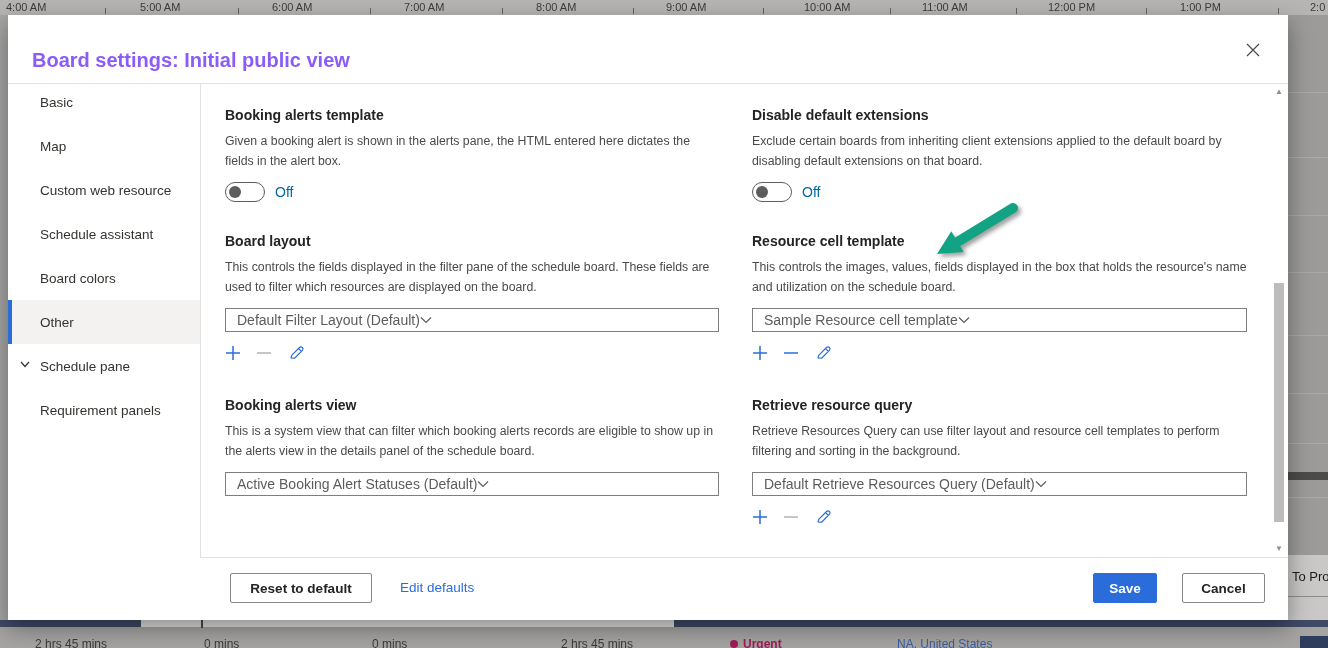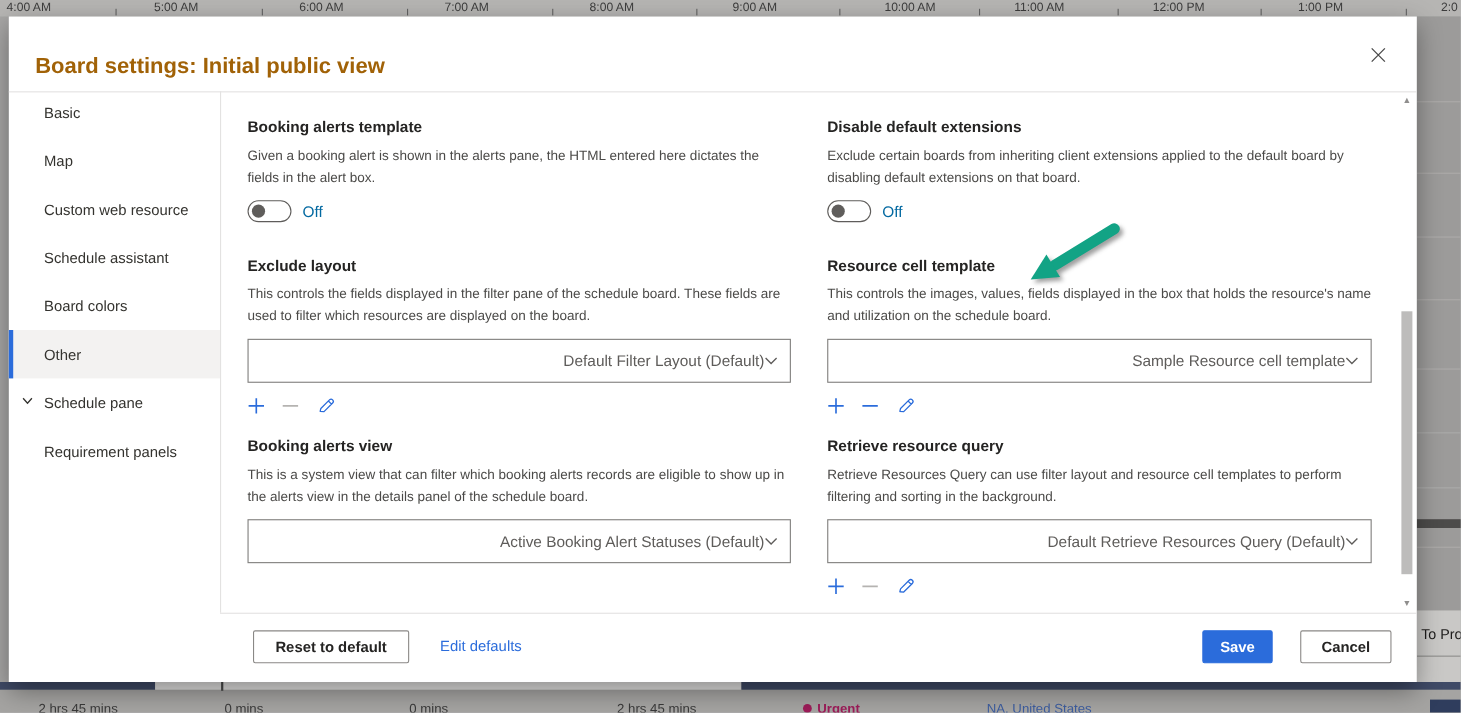--- a/index.html
+++ b/index.html
@@ -30,40 +30,40 @@
   .urgent { position:absolute; top:17px; left:730px; font-size:12px; font-weight:700; color:var(--urgent,#9d1c59); white-space:nowrap; }
   .urgent .dot { display:inline-block; width:8px; height:8px; border-radius:50%; background:var(--urgent,#9d1c59); margin-right:5px; }
   .location { position:absolute; top:17px; left:897px; font-size:12px; color:var(--location,#3d5d9f); white-space:nowrap; }
   .corner-navy { position:absolute; top:16px; left:1300px; width:28px; height:12px; background:#2f3d5d; }
 
   
   .modal {
     position:absolute; left:8px; top:15px; width:1280px; height:605px;
     background:#ffffff; box-shadow:0 8px 22px rgba(0,0,0,.38);
   }
-  .modal-title { position:absolute; top:34px; left:24px; font-size:20px; font-weight:600; color:#a16207; }
+  .modal-title { position:absolute; top:34px; left:24px; font-size:20px; font-weight:600; color:#8b5cf6; }
   .close-btn { position:absolute; top:24px; right:24px; width:22px; height:22px; display:flex; align-items:center; justify-content:center; cursor:pointer; }
   .header-divider { position:absolute; top:68px; left:0; width:1280px; height:1px; background:#e3e2e1; }
   .sidebar-divider { position:absolute; top:68px; left:192px; width:1px; height:474px; background:#e3e2e1; }
 
   .sidebar { position:absolute; top:65px; left:0; width:192px; }
   .side-item { position:relative; height:44px; display:flex; align-items:center; padding-left:32px; font-size:13.5px; color:#34332f; cursor:pointer; }
   .side-item.selected { background:#f3f2f1; border-left:4px solid var(--accent,#2b6cdb); padding-left:28px; }
   .side-chevron { position:absolute; left:12px; top:17px; }
 
   .section { position:absolute; }
   .col-left  { left:217px; width:494px; }
   .col-right { left:744px; width:495px; }
   .sec-1 { top:92px; }
   .sec-2 { top:218px; }
   .sec-3 { top:382px; }
   .section h3 { margin:0 0 9px 0; font-size:14px; font-weight:700; color:#252423; }
   .section p  { margin:0 0 10px 0; font-size:12.3px; line-height:1.62; color:#4b4a48; }
-  .combo { height:40px; border:1px solid #7f7e7c; border-radius:0; background:#fff;
-           display:flex; align-items:center; justify-content:flex-end; padding:0 11px;
+  .combo { height:24px; border:1px solid #7f7e7c; border-radius:0; background:#fff;
+           display:flex; align-items:center; justify-content:flex-start; padding:0 11px;
            font-size:14px; color:#5e5c5a; cursor:pointer; }
   .icon-row { margin-top:11px; display:flex; align-items:center; gap:15px; height:20px; }
   .ic-btn { display:flex; align-items:center; cursor:pointer; color:var(--accent,#2b6cdb); }
   .ic-btn.disabled { color:#b5b3b1; cursor:default; }
 
   .toggle-row { display:flex; align-items:center; margin-top:4px; }
   .toggle { width:40px; height:20px; border:1px solid #5f5d5b; border-radius:10px; position:relative; cursor:pointer; background:#fff; }
   .toggle .knob { position:absolute; left:3px; top:3px; width:12px; height:12px; border-radius:50%; background:#5f5d5b; }
   .toggle-label { margin-left:10px; font-size:14px; color:#0369a1; }
 
@@ -202,21 +202,21 @@
     <p>Exclude certain boards from inheriting client extensions applied to the default board by disabling default extensions on that board.</p>
     <div class="toggle-row">
       <div class="toggle">
           <i class="knob"></i>
         </div>
       <span class="toggle-label">Off</span>
     </div>
   </div>
 
   <div class="section col-left sec-2">
-    <h3>Exclude layout</h3>
+    <h3>Board layout</h3>
     <p>This controls the fields displayed in the filter pane of the schedule board. These fields are used to filter which resources are displayed on the board.</p>
     <div class="combo">
       <span>Default Filter Layout (Default)</span>
       <svg width="12" height="8" viewBox="0 0 12 8">
         <polyline points="1,1.5 6,6.5 11,1.5" stroke="#5e5c5a" stroke-width="1.2" fill="none"></polyline>
       </svg>
     </div>
     <div class="icon-row">
       <span class="ic-btn">
         <svg width="16" height="16" viewBox="0 0 16 16">

